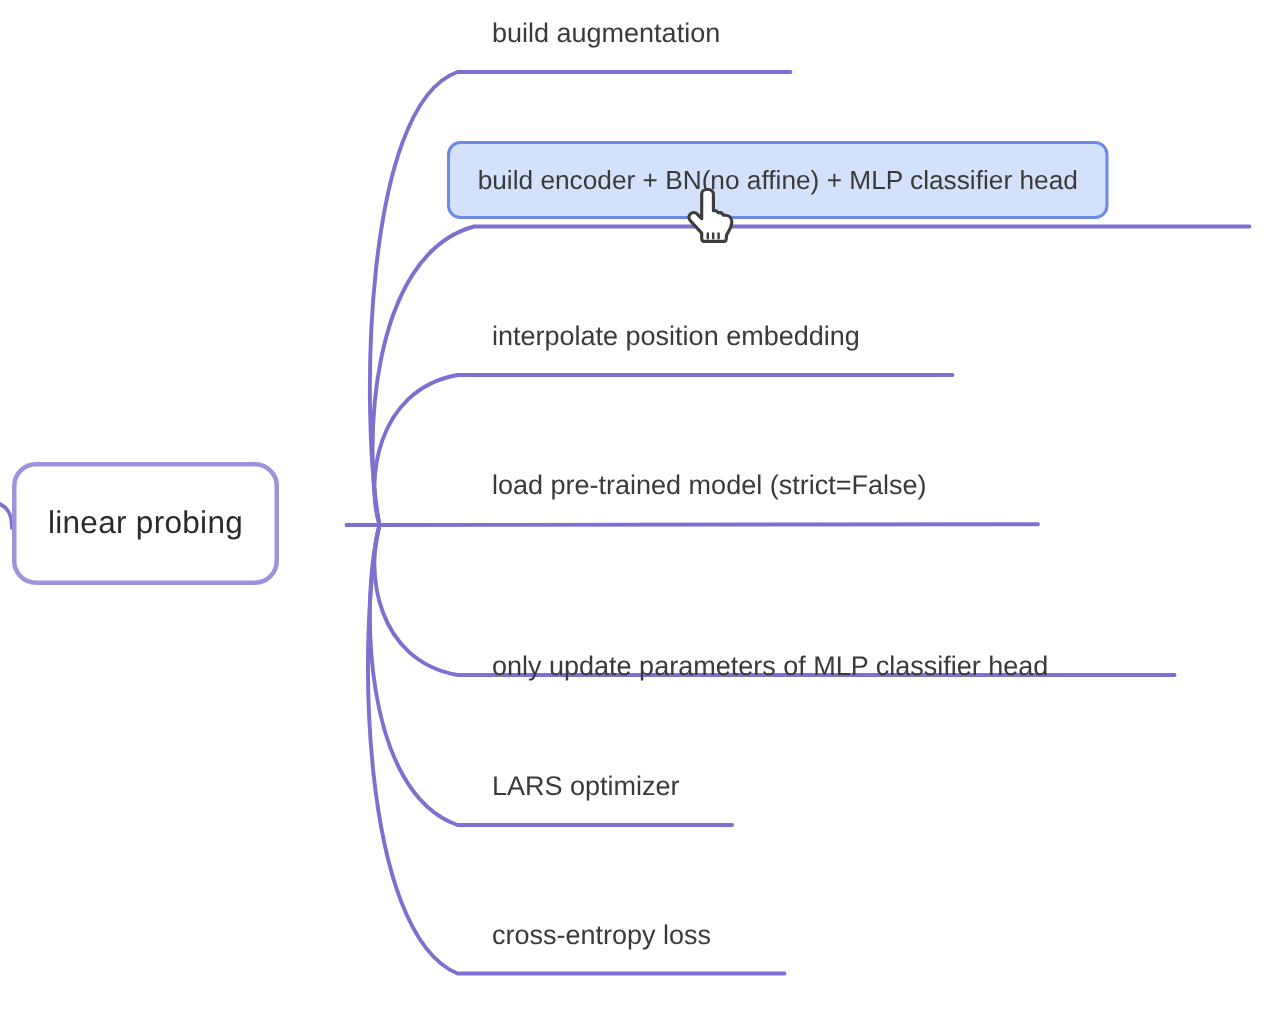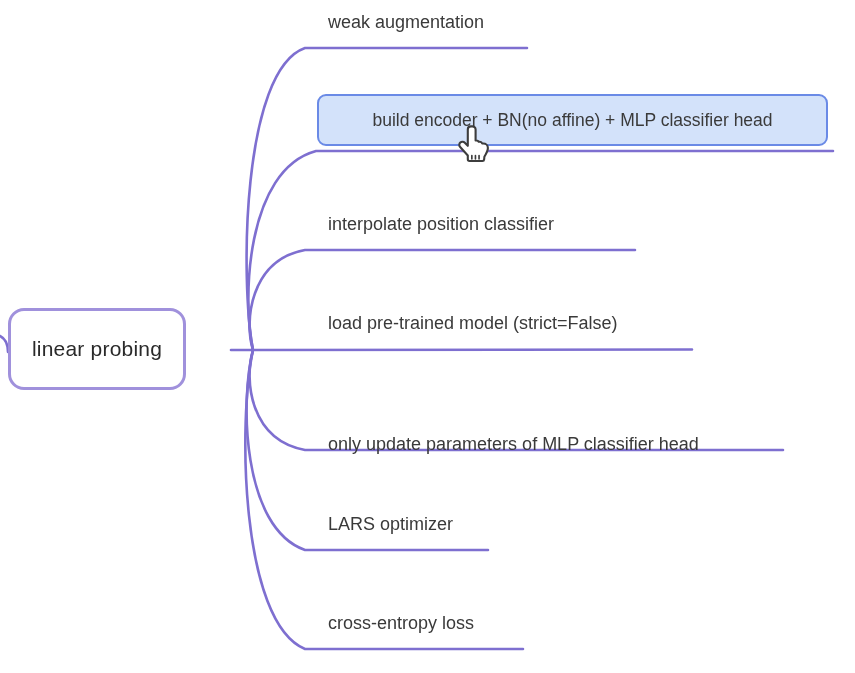--- a/index.html
+++ b/index.html
@@ -31,21 +31,21 @@
     border:3.5px solid var(--root-border,#a091dc);
     border-radius:16px;
     display:flex;align-items:center;justify-content:center;
     font-size:21px;
     color:var(--root-text,#2a2a2a);
     letter-spacing:.2px;
     z-index:2;
   }
   .selected-node{
     position:absolute;
-    left:317px;top:94px;width:511px;height:52px;
+    left:298px;top:94px;width:441px;height:52px;
     box-sizing:border-box;
     background:var(--selected-fill,#d3e2fa);
     border:2px solid var(--selected-border,#6a8ae6);
     border-radius:9px;
     display:flex;align-items:center;justify-content:center;
     font-size:17.5px;
     color:var(--text,#3a3a3a);
     z-index:2;
     white-space:nowrap;
   }
@@ -95,29 +95,29 @@
     <path class="branch" d="M253 350 C240 400 242 528 305 550 L488 550"></path>
 
     <path class="branch" d="M253 350 C238 420 240 622 305 649 L523 649"></path>
   </svg>
 
   <div class="root-node">
     <span>linear probing</span>
   </div>
 
   <div class="topic-label t-weak">
-    <span>weak augmentation</span>
+    <span>build augmentation</span>
   </div>
 
   <div class="selected-node">
     <span>build encoder + BN(no affine) + MLP classifier head</span>
   </div>
 
   <div class="topic-label t-interp">
-    <span>interpolate position classifier</span>
+    <span>interpolate position embedding</span>
   </div>
 
   <div class="topic-label t-load">
     <span>load pre-trained model (strict=False)</span>
   </div>
 
   <div class="topic-label t-only">
     <span>only update parameters of MLP classifier head</span>
   </div>
 

